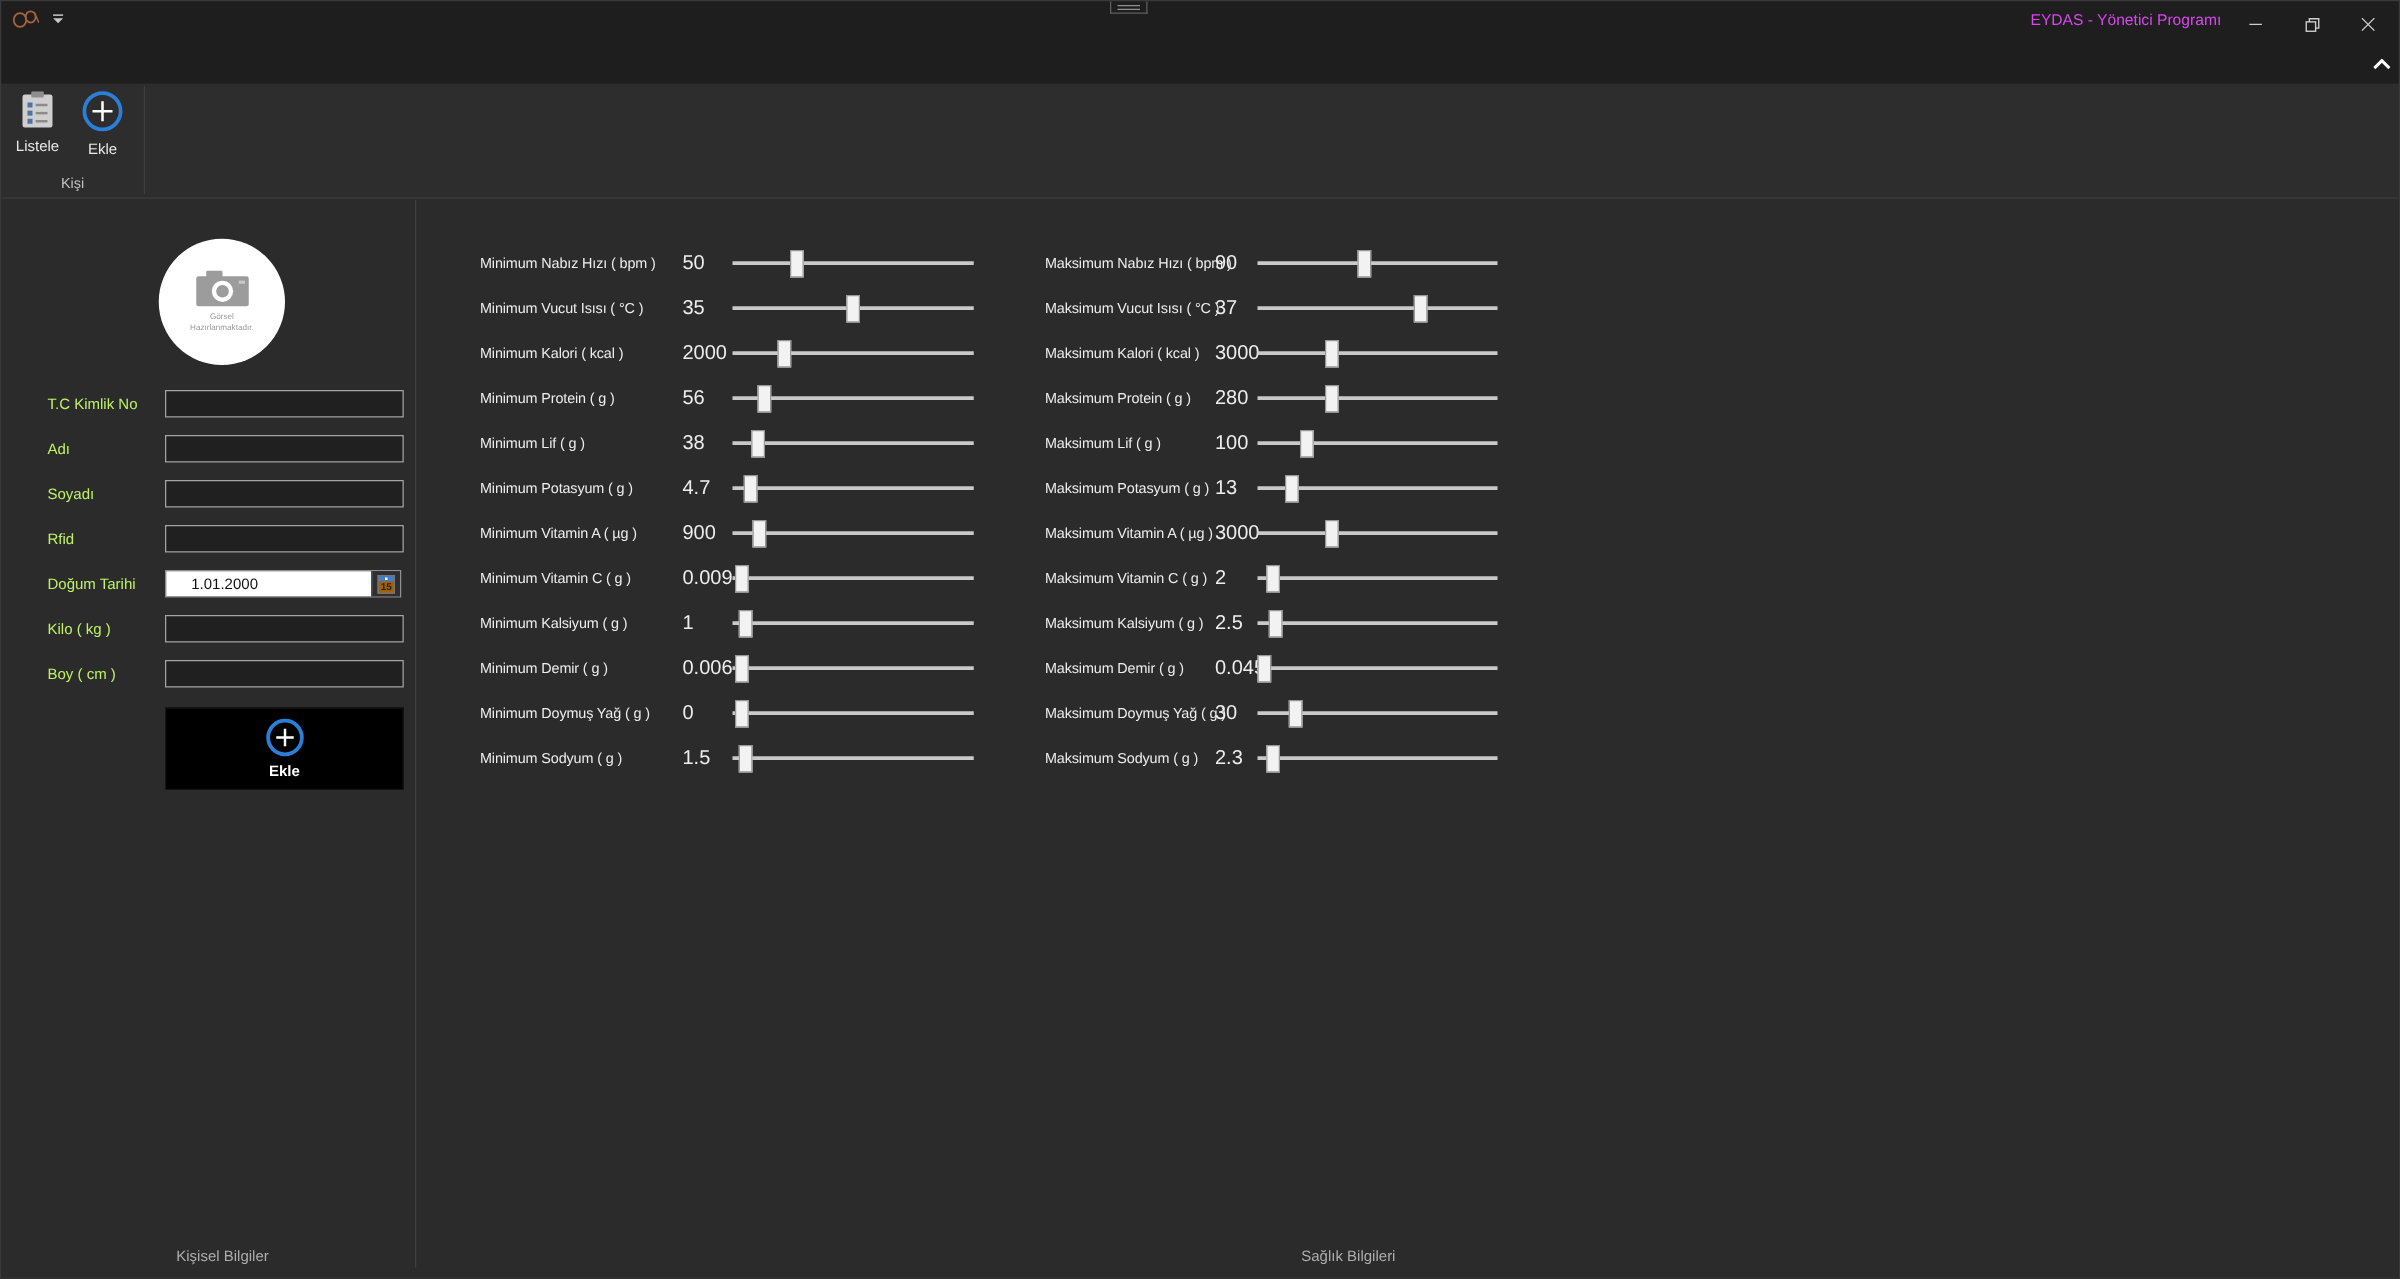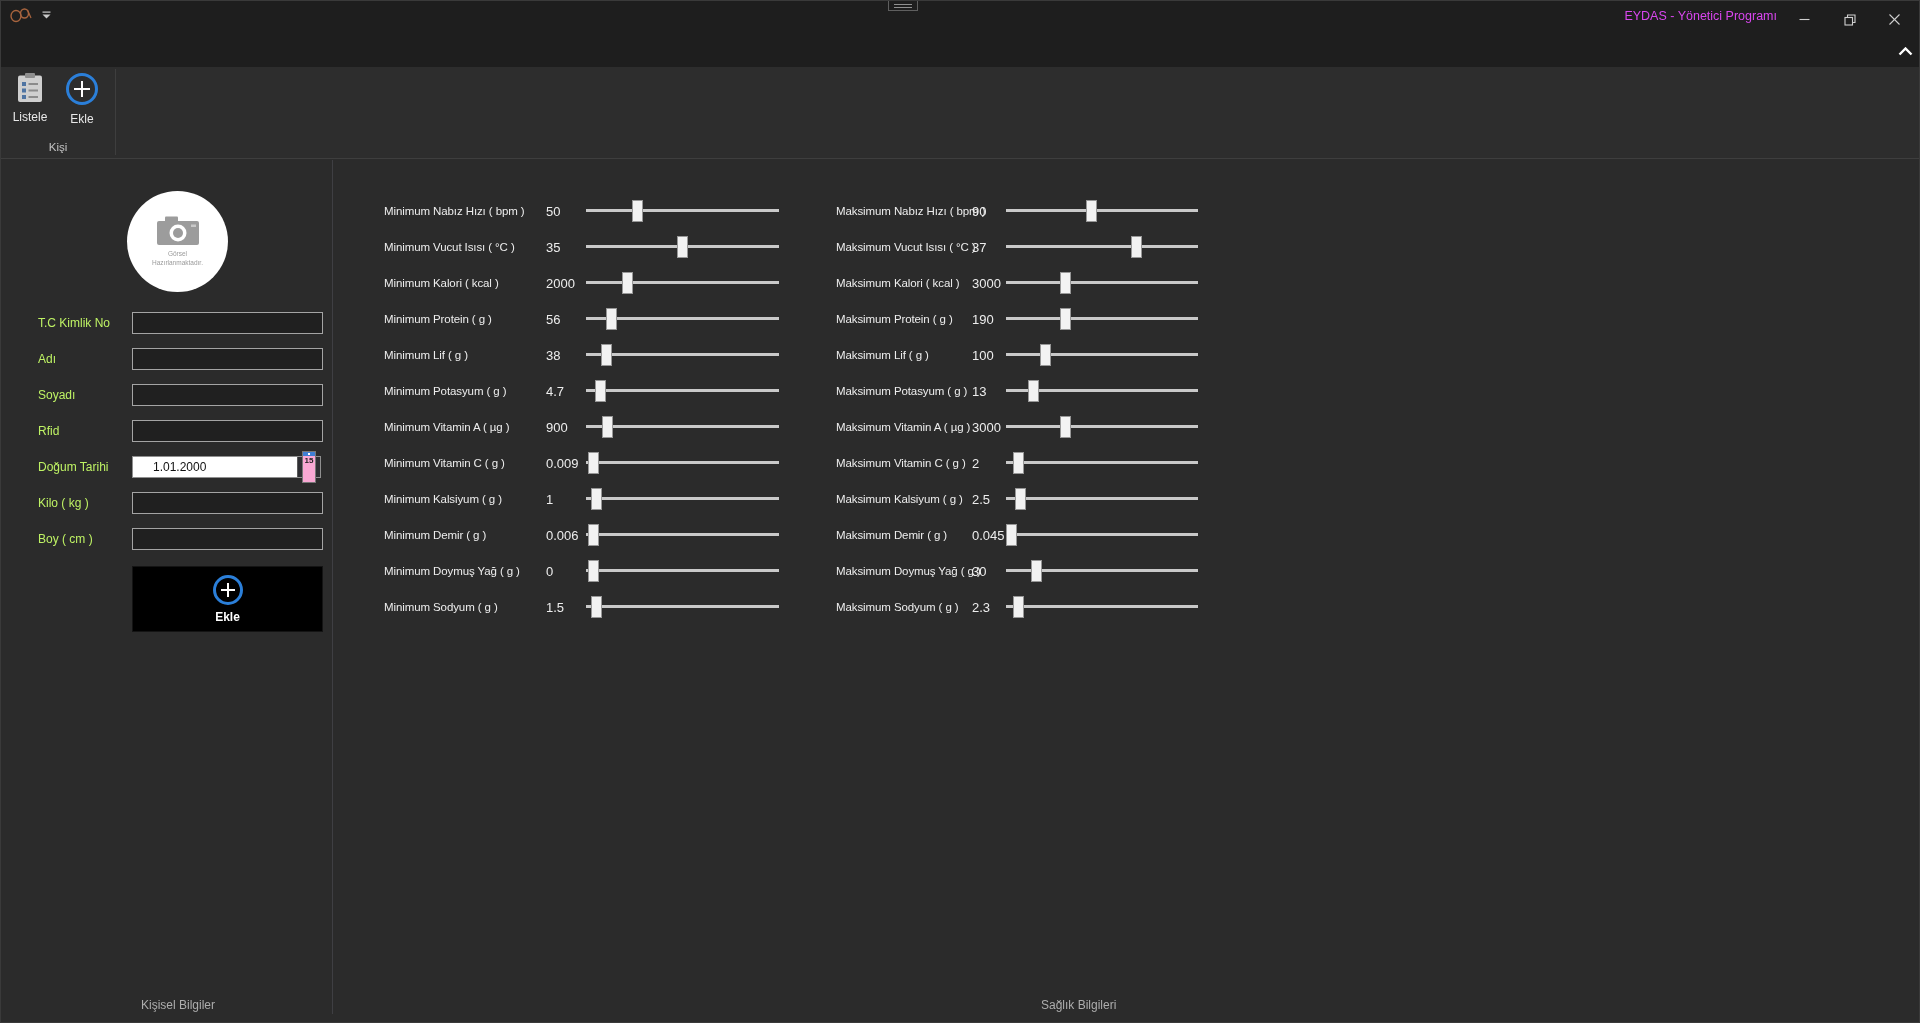--- a/index.html
+++ b/index.html
@@ -34,33 +34,33 @@
   
   .avatar{position:absolute;left:126px;top:31px;width:101px;height:101px;border-radius:50%;background:#ffffff;display:flex;flex-direction:column;align-items:center;justify-content:center;gap:3px;}
   .avatar-text{font-size:6.5px;line-height:1.35;color:#9a9a9a;text-align:center;}
   .form{position:absolute;left:0;top:152px;width:331px;}
   .form-row{display:flex;align-items:center;height:22px;margin-bottom:14px;padding-left:37px;}
   .form-label{width:94px;font-size:12px;color:#bef264;white-space:nowrap;}
   .input-box{width:189px;height:20px;background:#202020;border:1px solid #a4a4a4;}
   .date-wrap{width:189px;height:22px;border:1px solid #8f8f8f;background:#202020;display:flex;box-sizing:border-box;}
   .date-text{flex:1;background:#ffffff;color:#111;font-size:12px;line-height:20px;padding:0 20px;}
   .cal-btn{width:22px;display:flex;align-items:center;justify-content:center;background:#2f2f33;border-left:1px solid #5a5a5a;}
-  .cal{width:14px;height:32px;background:#f9a8d4;border:1px solid #777;box-sizing:border-box;}
+  .cal{width:14px;height:15px;background:#a16207;border:1px solid #777;box-sizing:border-box;}
   .cal-top{height:4px;background:#3f7fd4;position:relative;}
   .cal-top::after{content:"";position:absolute;left:50%;top:1px;width:2px;height:2px;margin-left:-1px;background:#fff;}
   .cal-day{font-size:8px;font-weight:bold;color:#222;text-align:center;line-height:9px;}
   .add-btn{position:absolute;left:131px;top:406px;width:191px;height:66px;background:#000000;border:1px solid #141414;display:flex;flex-direction:column;align-items:center;justify-content:center;gap:5px;box-sizing:border-box;}
   .add-btn .ab-label{font-size:12px;font-weight:bold;color:#ffffff;}
   .footer-label{position:absolute;bottom:12px;font-size:12px;color:#adadad;}
   .footer-left{left:140px;}
   .footer-right{left:1040px;}
   
   .sliders{position:absolute;left:383px;top:33px;display:grid;grid-template-columns:162px 40px 193px 57px 136px 34px 192px;grid-auto-rows:36px;align-items:center;}
   .s-label{font-size:11.5px;color:#ededed;white-space:nowrap;letter-spacing:-0.1px;}
-  .s-value{font-size:13px;color:#ededed;white-space:nowrap;}
+  .s-value{font-size:16px;color:#ededed;white-space:nowrap;}
   .slider{position:relative;height:22px;}
   .s-track{position:absolute;left:0;right:0;top:9px;height:3px;background:#c9c9c9;}
   .s-thumb{position:absolute;top:0;width:11px;height:22px;background:#f2f2f2;border:1px solid #979797;box-sizing:border-box;}
   svg{display:block;}
 </style>
 </head>
 <body>
 
 <div class="window">
 
@@ -246,21 +246,21 @@
           <div class="s-thumb" style="left: calc(30% - 3.3px);"></div>
         </div>
         <div class="s-label">Minimum Protein ( g )</div>
         <div class="s-value">56</div>
         <div class="slider">
           <div class="s-track"></div>
           <div class="s-thumb" style="left: calc(11% - 1.21px);"></div>
         </div>
         <div></div>
         <div class="s-label">Maksimum Protein ( g )</div>
-        <div class="s-value">190</div>
+        <div class="s-value">280</div>
         <div class="slider">
           <div class="s-track"></div>
           <div class="s-thumb" style="left: calc(30% - 3.3px);"></div>
         </div>
         <div class="s-label">Minimum Lif ( g )</div>
         <div class="s-value">38</div>
         <div class="slider">
           <div class="s-track"></div>
           <div class="s-thumb" style="left: calc(8% - 0.88px);"></div>
         </div>

